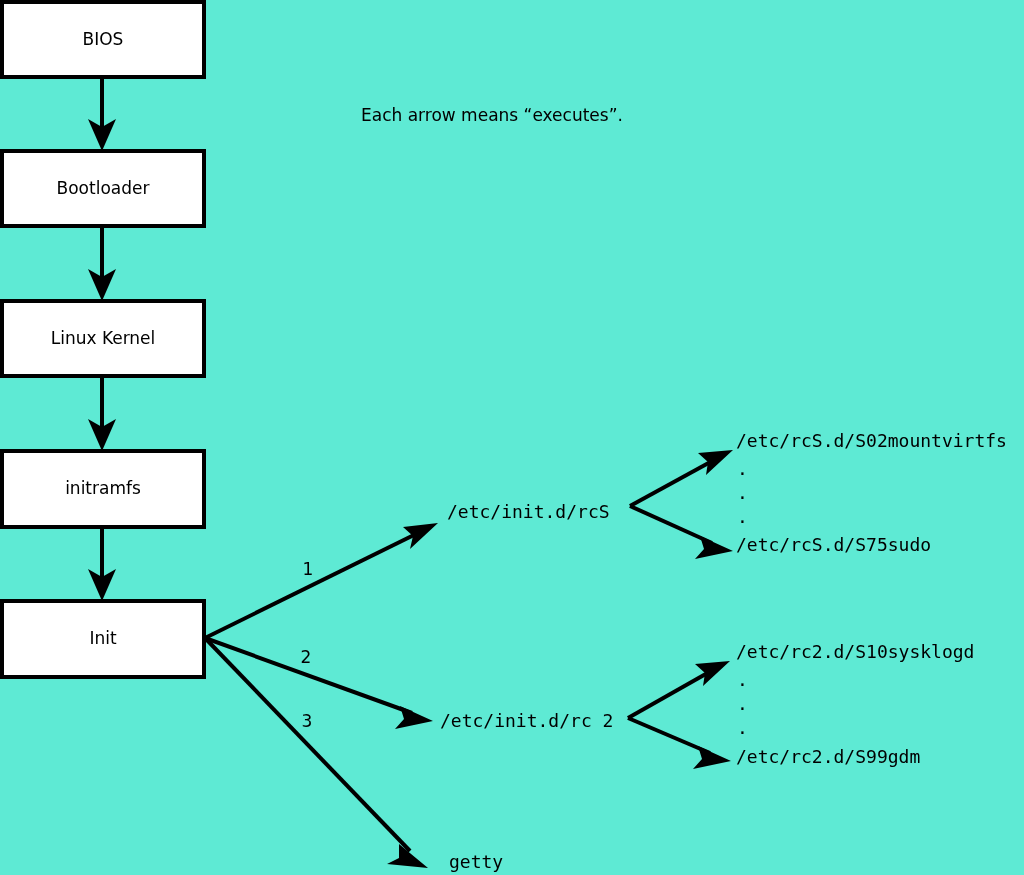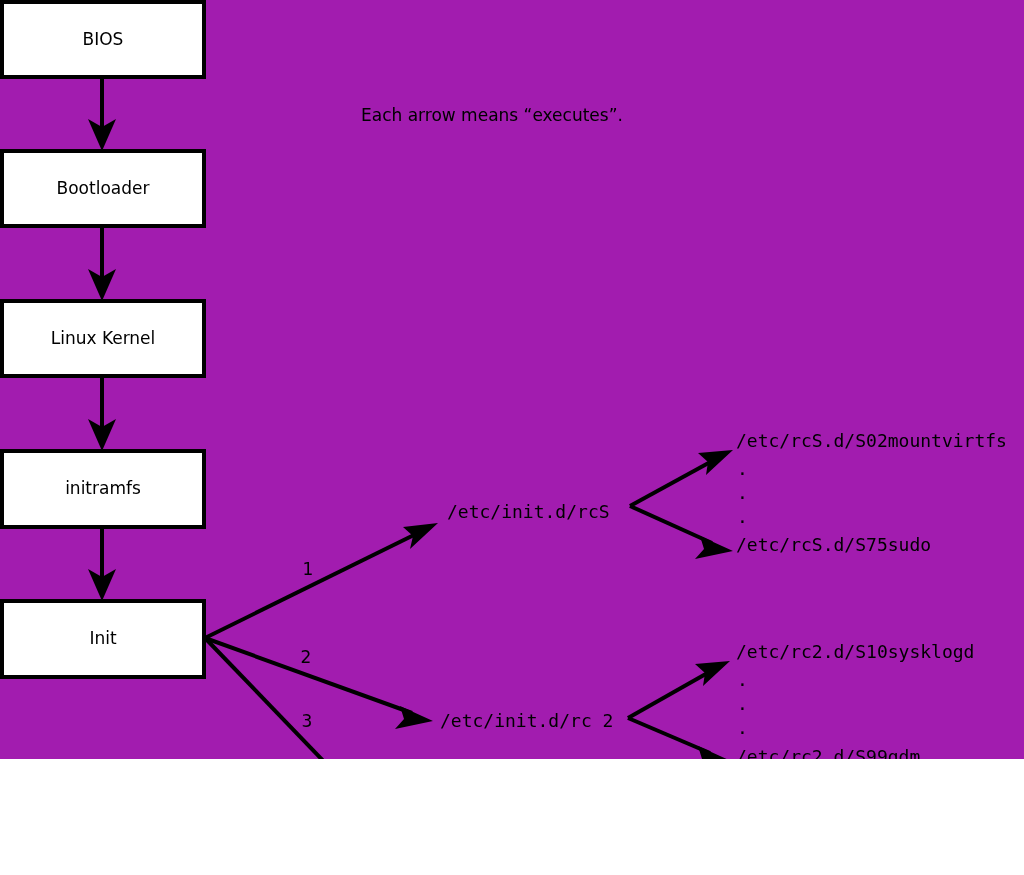--- a/index.html
+++ b/index.html
@@ -8,22 +8,22 @@
     padding: 0;
     background: #ffffff;
   }
   body {
     font-family: "Liberation Sans", sans-serif;
     color: #000000;
   }
   #diagram-root {
     position: relative;
     width: 1024px;
-    height: 759px;
-    background: #a21caf;
+    height: 875px;
+    background: #5eead4;
     overflow: hidden;
   }
   svg#diagram-svg {
     display: block;
     width: 1024px;
     height: 875px;
   }
   .node-box {
     fill: #ffffff;
     stroke: #000000;

